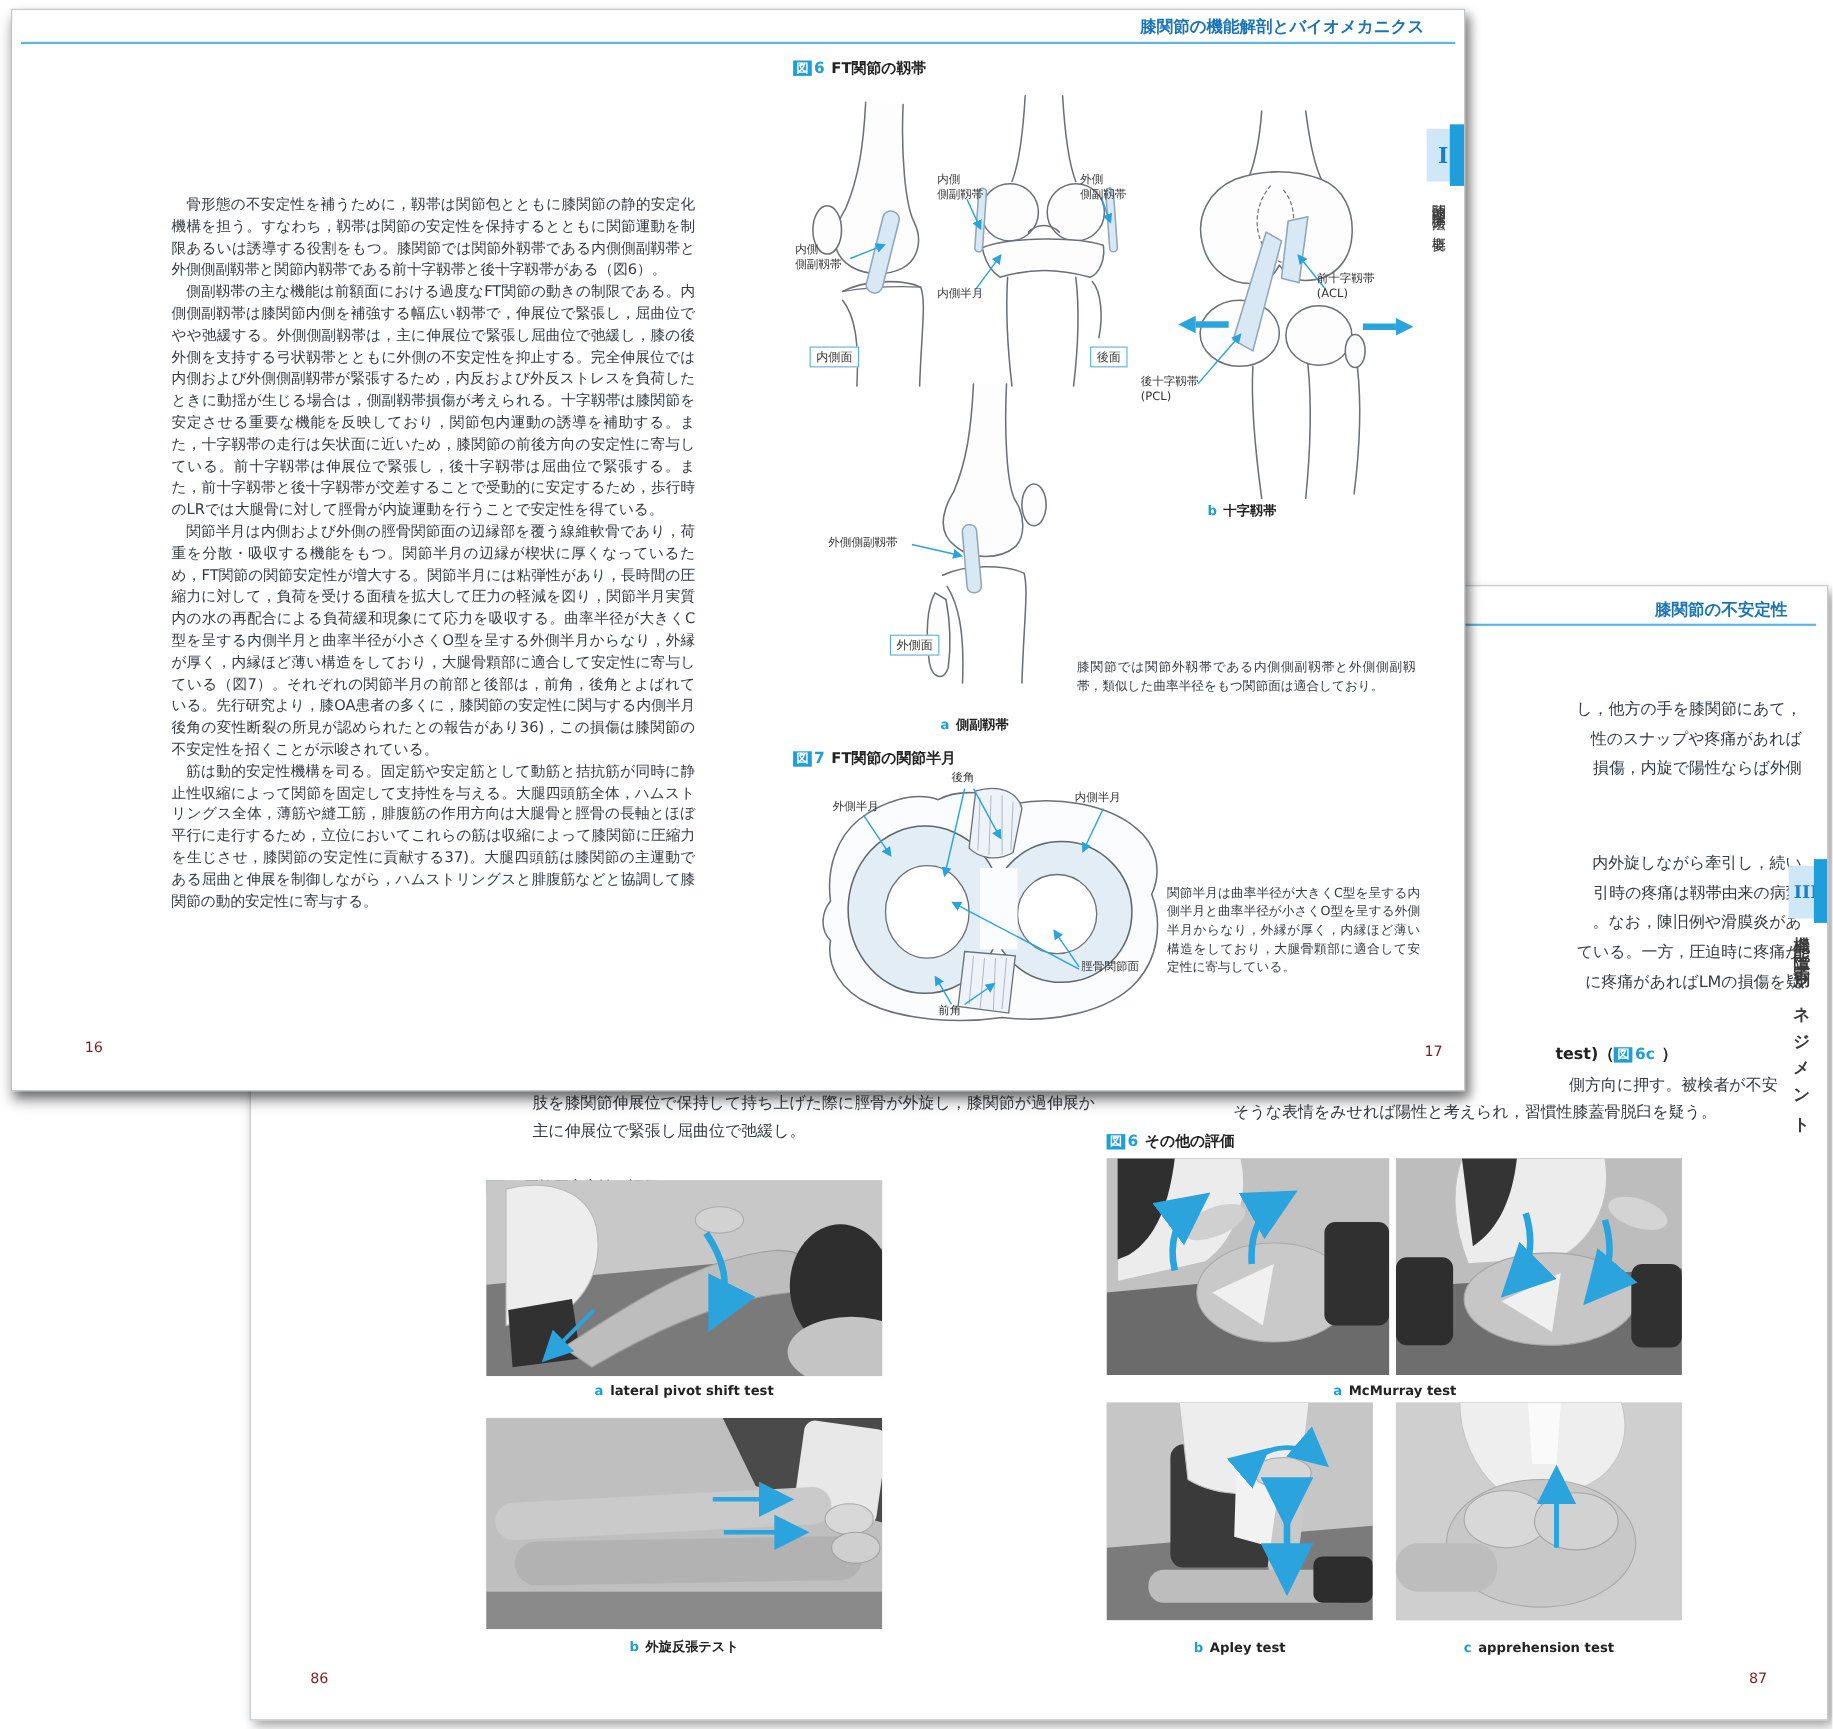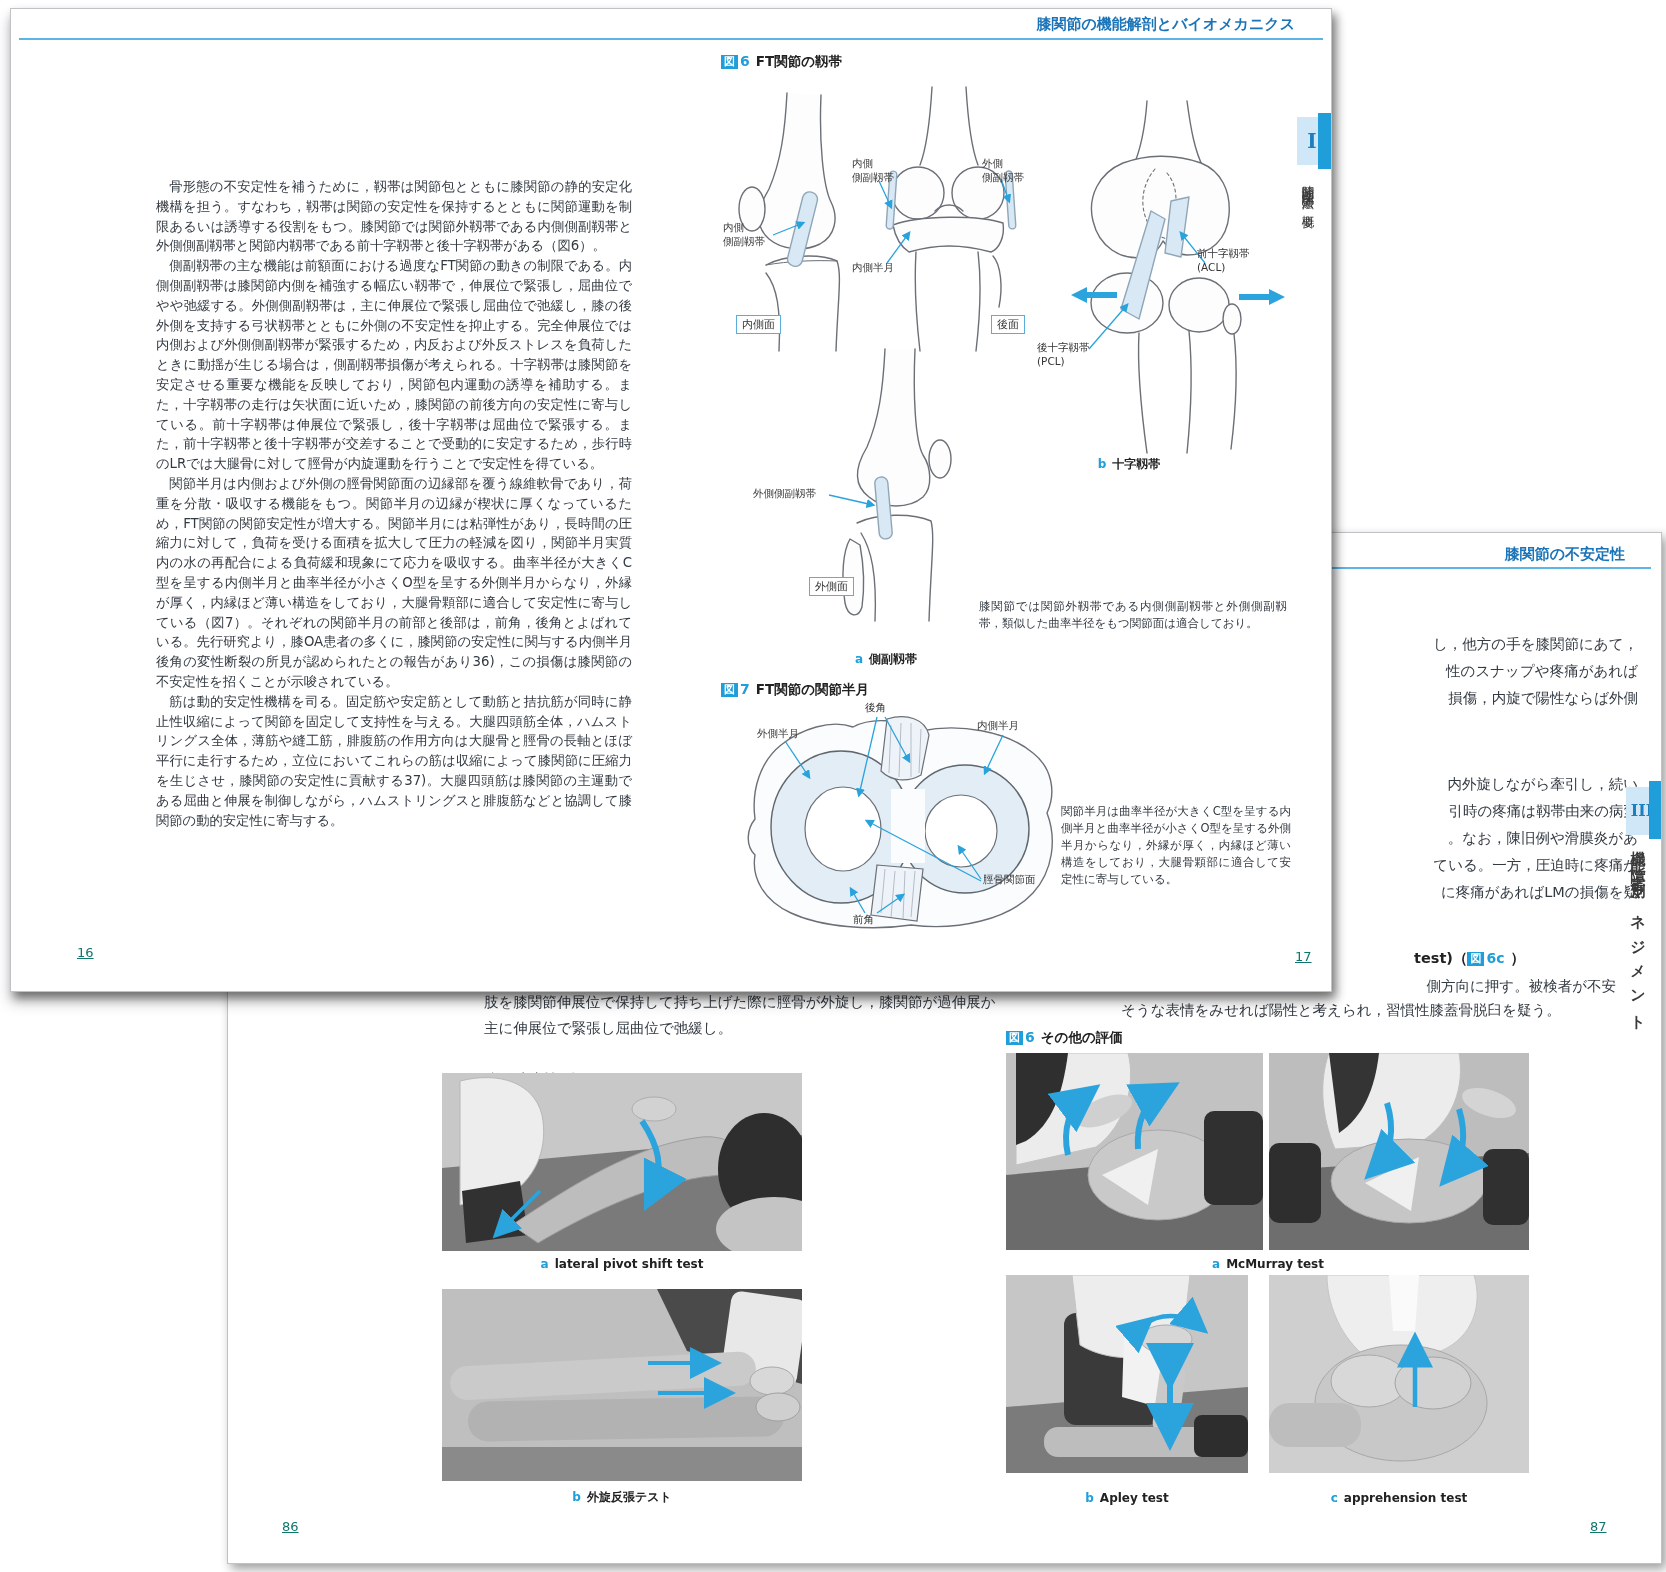--- a/index.html
+++ b/index.html
@@ -15,21 +15,21 @@
   .rule{height:2px;background:#5cb5e4;}
   
   #memo{left:58px;top:60px;width:540px;height:96px;border:1px solid #c9cdd0;background:#fff;}
   #memo .bar{position:absolute;left:0;top:0;right:0;height:7px;background:linear-gradient(#7d7d7d,#cdcdcd);}
   #memo .ttl{position:absolute;left:64px;top:13px;font-size:13px;font-weight:bold;color:#222;}
   #memo .bd{position:absolute;left:64px;top:31px;width:466px;font-size:12px;line-height:18.5px;
             text-align:justify;text-indent:1em;color:#333a42;}
   
   #bodytext{left:145px;top:168px;width:476px;font-size:13.3px;line-height:19.8px;text-align:justify;}
   #bodytext p{margin:0;text-indent:1em;}
-  .pagenum{font-size:13px;color:#0f766e;text-decoration:underline;}
+  .pagenum{font-size:13px;color:#7f1d1d;}
   
   .fighead{font-size:13.5px;font-weight:bold;color:#222;white-space:nowrap;}
   .figchip{display:inline-block;background:#1f9ed9;color:#fff;font-size:11px;font-weight:bold;
            padding:1px 3px;line-height:1.1;vertical-align:1px;}
   .fignum{color:#1f9ed9;font-weight:bold;font-size:14px;margin:0 6px 0 2px;}
   .flabel{position:absolute;font-size:10.5px;line-height:1.3;color:#333;white-space:pre-line;}
   .boxlbl{position:absolute;font-size:11px;color:#333;border:1px solid #58aede;padding:1px 5px;background:#fff;}
   .figcap{position:absolute;font-size:12px;font-weight:bold;color:#222;text-align:center;}
   .capletter{color:#1f9ed9;margin-right:6px;font-weight:bold;}
   .fignote{position:absolute;font-size:11.5px;line-height:17px;text-align:justify;color:#333a42;}

